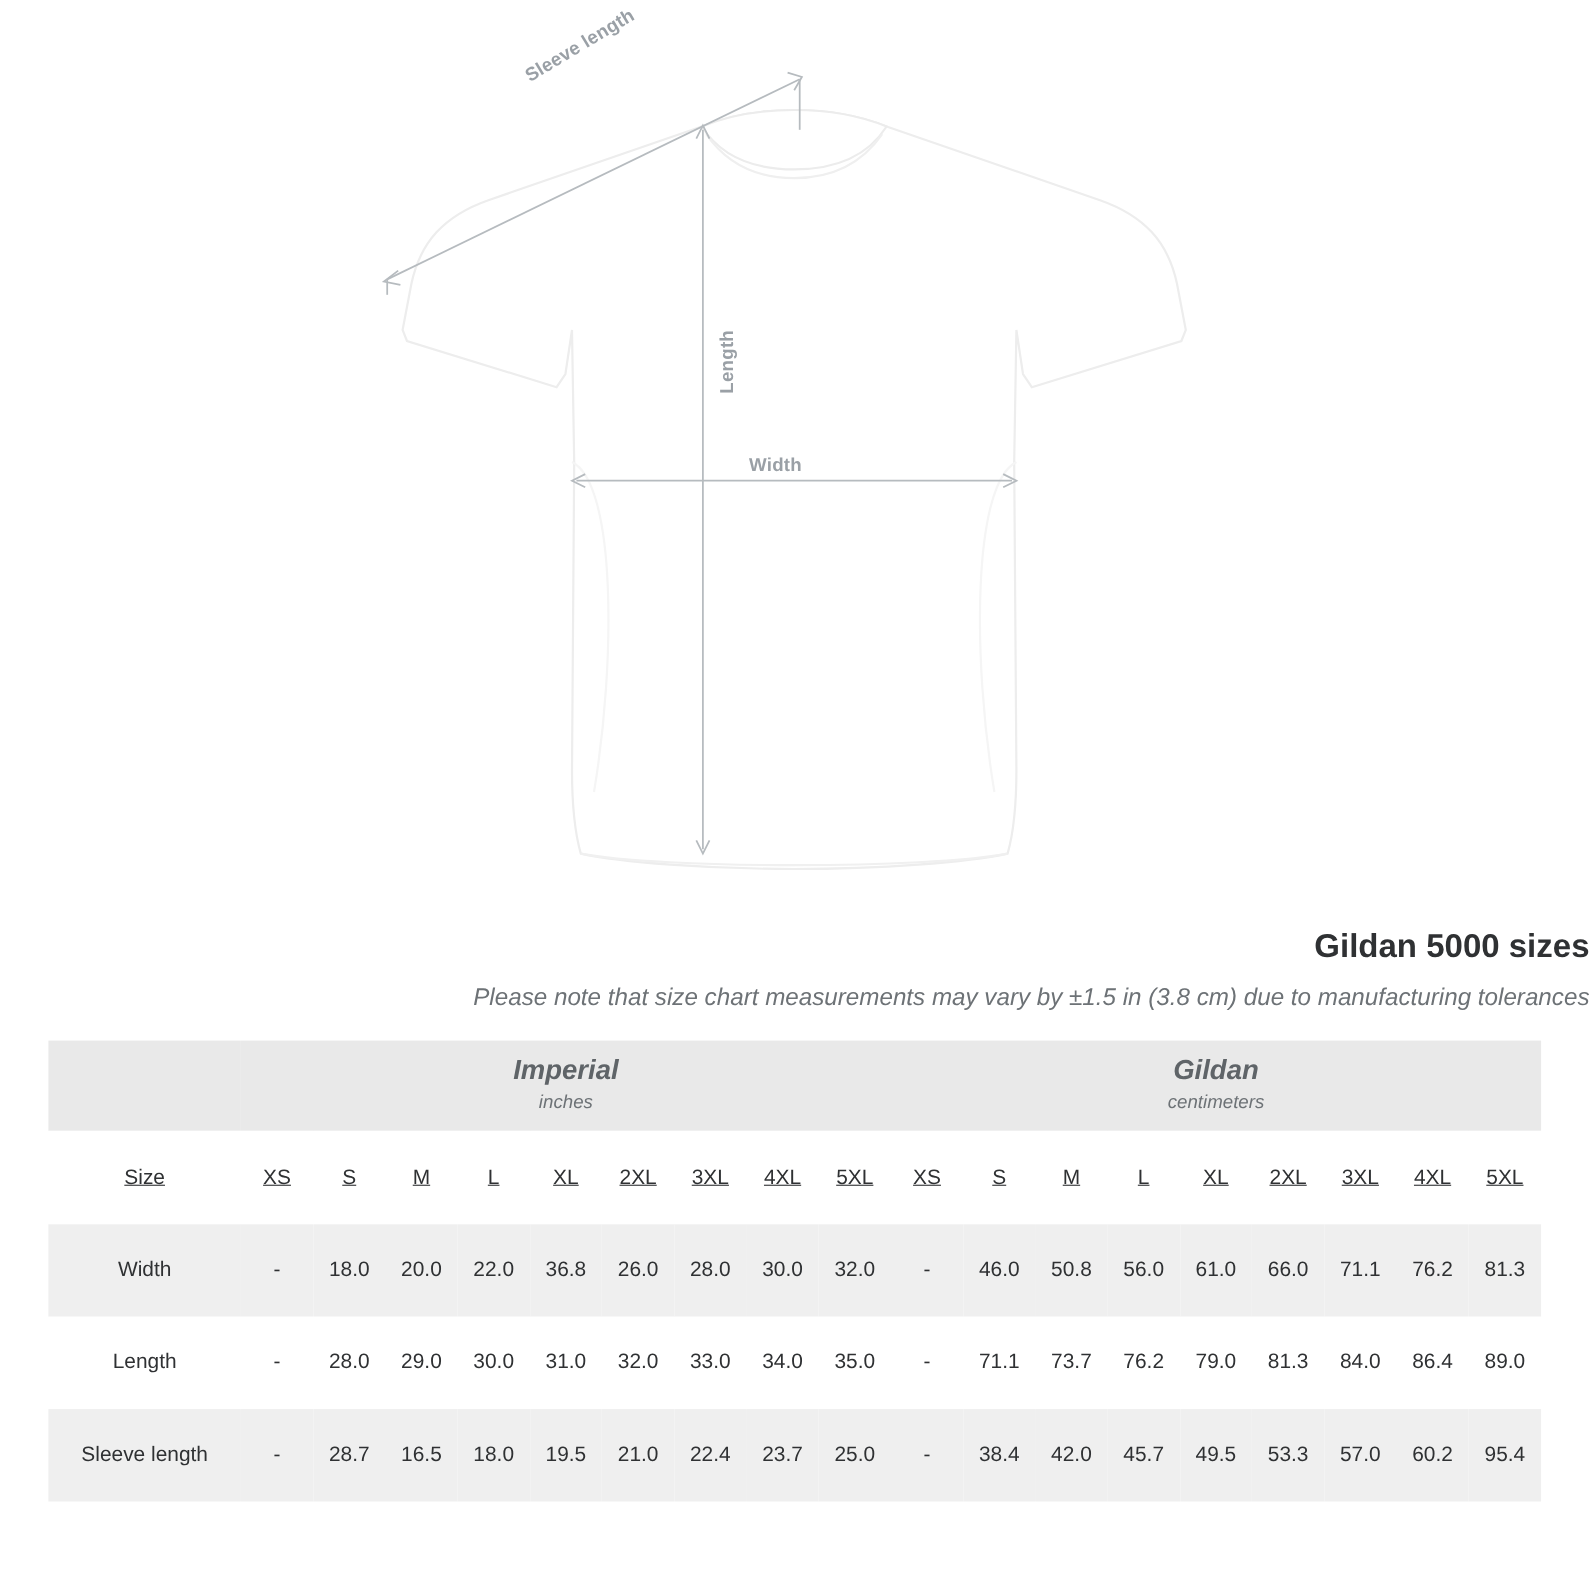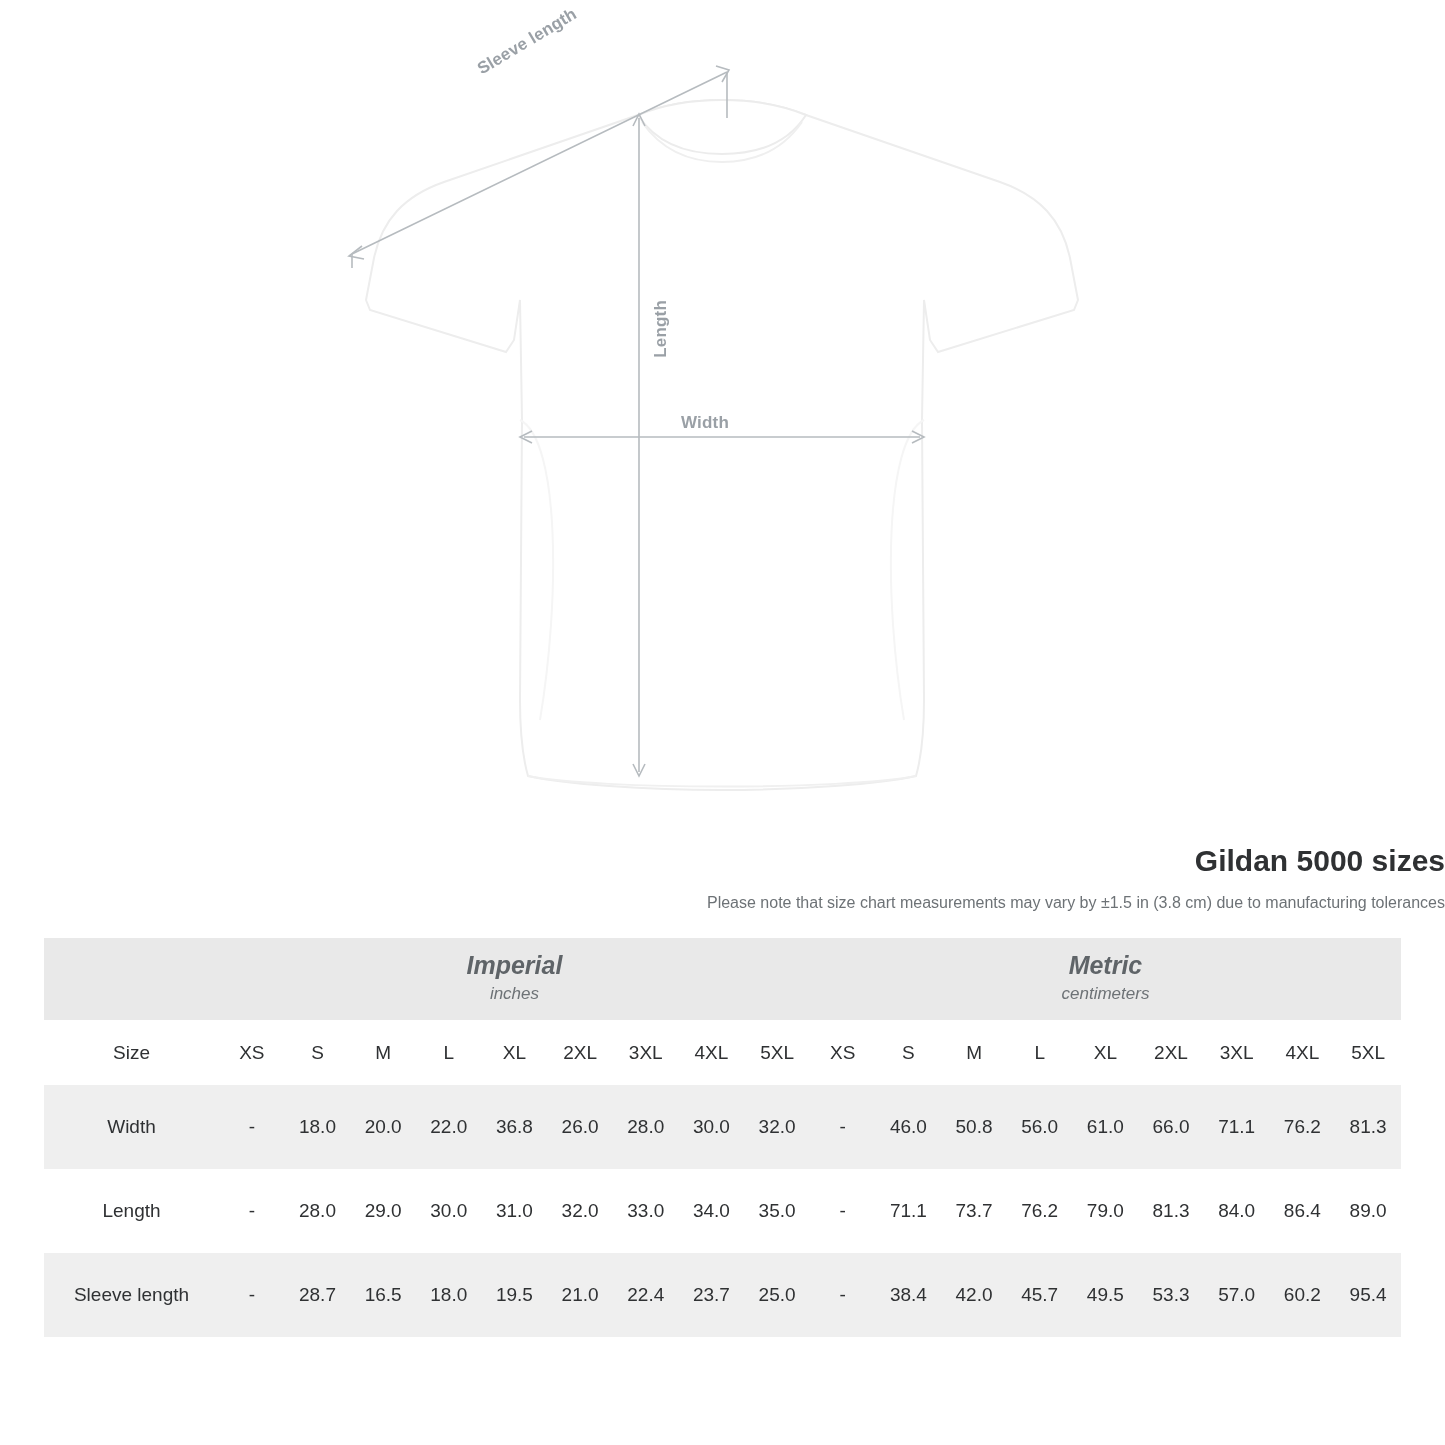--- a/index.html
+++ b/index.html
@@ -57,21 +57,22 @@
     text-align: right;
     margin-top: 14px;
   }
   .chart-title {
     font-size: 30px;
     font-weight: bold;
     color: #2f3133;
     margin: 0 0 16px 0;
   }
   .chart-note {
-    font-size: 16px;
+    font-size: 22px;
+    font-style: italic;
     color: #6d7276;
     margin: 0;
   }
 
   
   .table-wrap {
     margin: 26px 44px 0 44px;
   }
   table.size-table {
     border-collapse: collapse;
@@ -97,25 +98,26 @@
     line-height: 1.15;
   }
   .unit-sub {
     font-size: 17px;
     font-style: italic;
     color: #6d7276;
     line-height: 1.6;
   }
   .col-label { width: 175px; }
   .size-head-row td {
-    height: 65px;
+    height: 85px;
     font-size: 19px;
     font-weight: bold;
     color: #2f3133;
     background: #ffffff;
+    text-decoration: underline;
   }
   .size-head-row td.rowhead {
     font-size: 19px;
   }
   tbody tr td {
     height: 84px;
     font-size: 19px;
     color: #2f3133;
   }
   tbody tr.odd td { background: #efefef; }
@@ -234,21 +236,21 @@
         <col>
     </colgroup>
     <thead>
       <tr class="unit-head-row">
         <td></td>
         <td colspan="9">
           <div class="unit-name">Imperial</div>
           <div class="unit-sub">inches</div>
         </td>
         <td colspan="9">
-          <div class="unit-name">Metric</div>
+          <div class="unit-name">Gildan</div>
           <div class="unit-sub">centimeters</div>
         </td>
       </tr>
       <tr class="size-head-row">
         <td class="rowhead">Size</td>
         <td>XS</td>
         <td>S</td>
         <td>M</td>
         <td>L</td>
         <td>XL</td>

